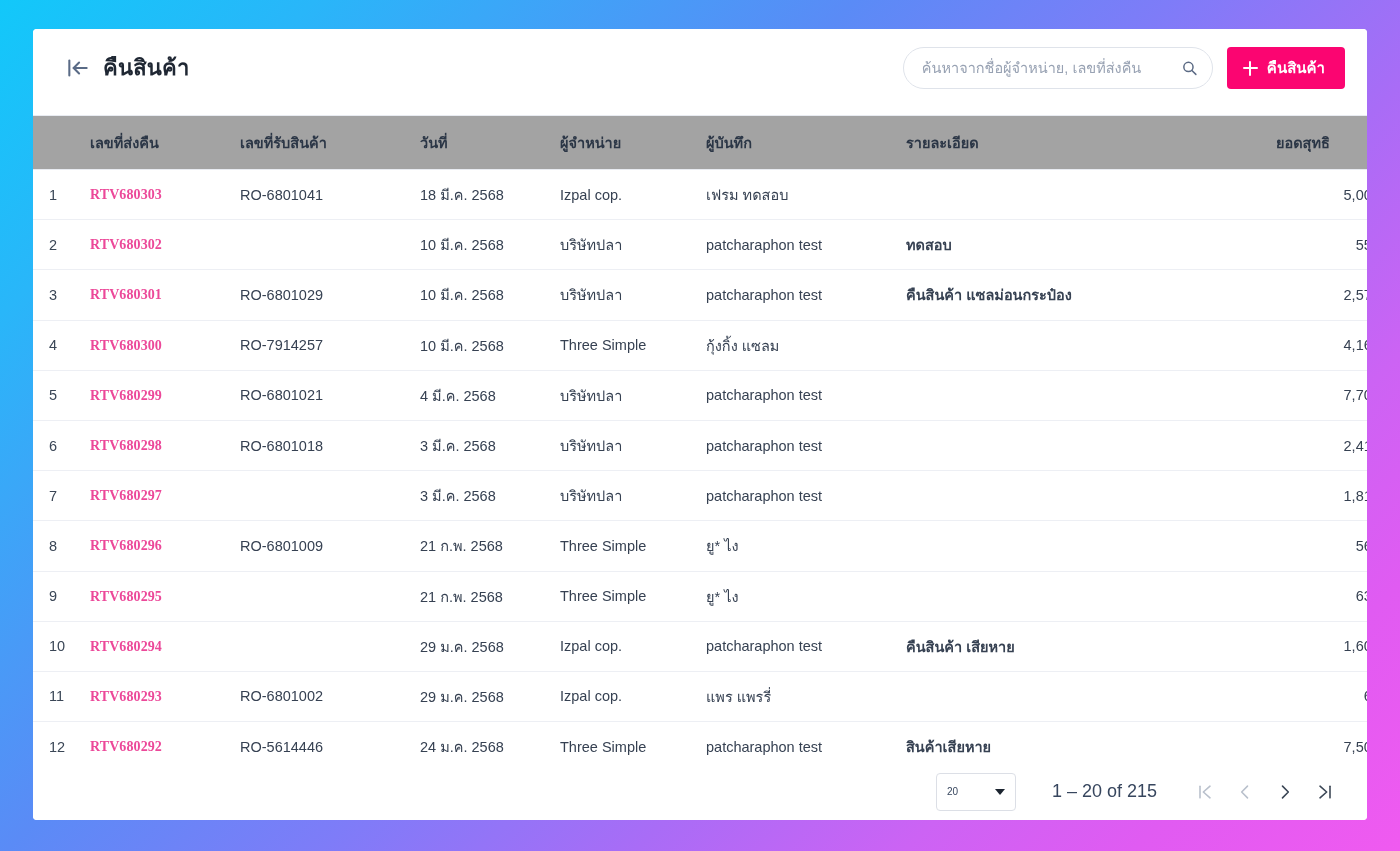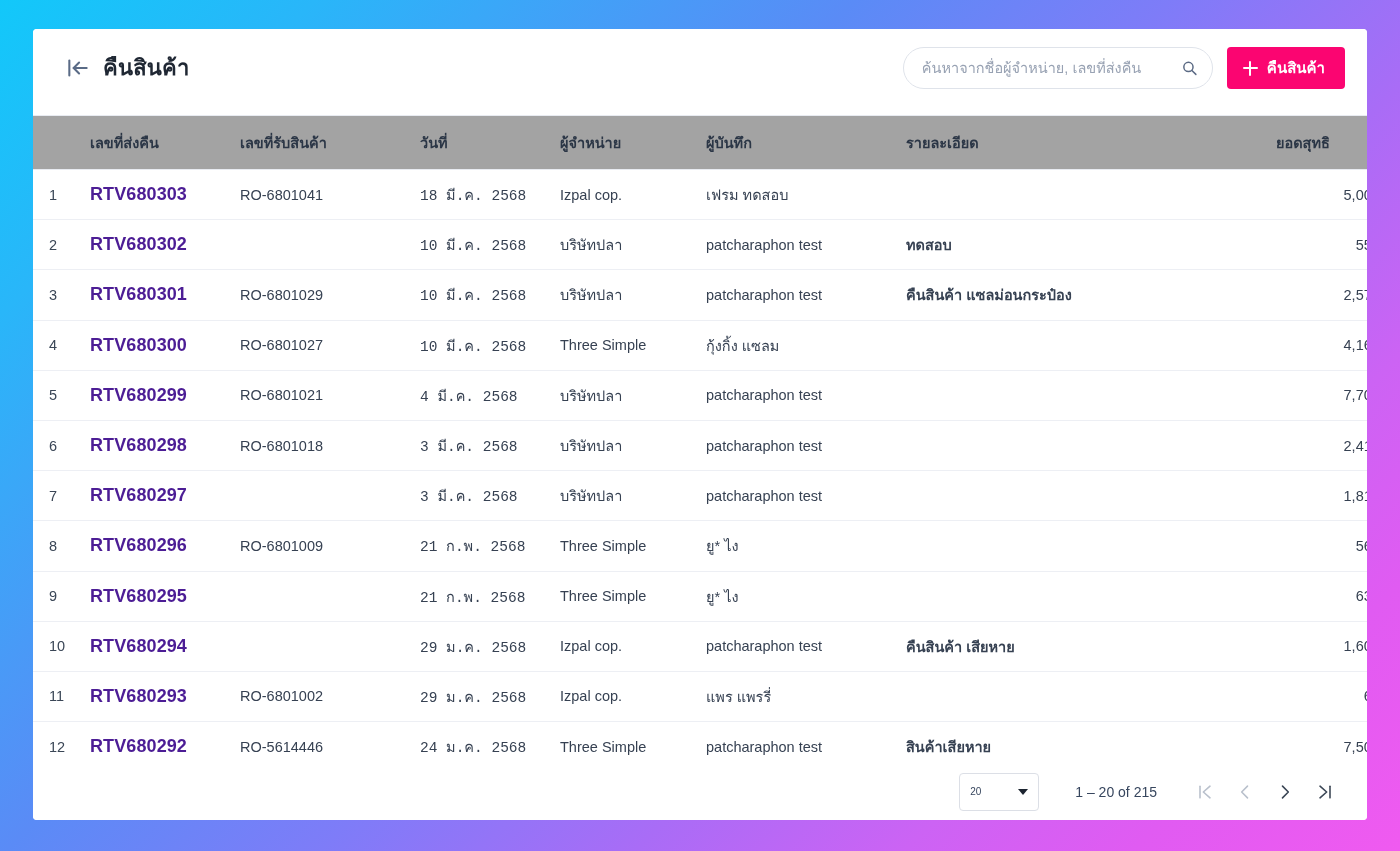--- a/index.html
+++ b/index.html
@@ -186,37 +186,38 @@
     vertical-align: middle;
     white-space: nowrap;
     overflow: hidden;
   }
   table.rtv-table tbody tr:last-child td { border-bottom: 1px solid #edeff4; }
 
   
   .c-idx    { width: 47px;  padding-left: 16px !important; }
   .c-rtv    { width: 150px; }
   .c-ro     { width: 180px; }
-  .c-date   { width: 140px; font-family: Liberation Mono, monospace; }
+  .c-date   { width: 140px; }
   .c-vendor { width: 146px; }
   .c-user   { width: 200px; }
   .c-detail { width: 370px; font-weight: bold; }
   .c-amount { width: 152px; text-align: right; padding-right: 18px !important; }
 
   th.c-amount { text-align: right; }
 
   .idx-cell { color: #3a4656; font-size: 14.5px; }
 
   .rtv-link {
-    color: #4c1d95;
+    color: #ec4899;
     font-weight: 700;
     text-decoration: none;
     cursor: pointer;
-    font-size: 18px;
+    font-size: 14px;
     letter-spacing: .1px;
+    font-family: Liberation Serif, serif;
   }
 
   
   .paginator {
     height: 57px;
     display: flex;
     align-items: center;
     justify-content: flex-end;
     gap: 0;
     padding-right: 22px;
@@ -242,21 +243,21 @@
     right: 10px;
     top: 50%;
     transform: translateY(-50%);
     width: 0; height: 0;
     border-left: 5.5px solid transparent;
     border-right: 5.5px solid transparent;
     border-top: 6.5px solid #1c2430;
   }
 
   .range-label {
-    font-size: 14px;
+    font-size: 18px;
     color: #37465e;
     margin-right: 28px;
     white-space: nowrap;
   }
 
   .pager-btn {
     width: 40px;
     height: 40px;
     display: flex;
     align-items: center;
@@ -345,21 +346,21 @@
               <td class="c-ro"><span>RO-6801029</span></td>
               <td class="c-date"><span>10 มี.ค. 2568</span></td>
               <td class="c-vendor"><span>บริษัทปลา</span></td>
               <td class="c-user"><span>patcharaphon test</span></td>
               <td class="c-detail"><span>คืนสินค้า แซลม่อนกระป๋อง</span></td>
               <td class="c-amount"><span>2,575.73</span></td>
             </tr>
             <tr>
               <td class="c-idx"><span class="idx-cell">4</span></td>
               <td class="c-rtv"><a class="rtv-link" href="#">RTV680300</a></td>
-              <td class="c-ro"><span>RO-6801027</span></td>
+              <td class="c-ro"><span>RO-7914257</span></td>
               <td class="c-date"><span>10 มี.ค. 2568</span></td>
               <td class="c-vendor"><span>Three Simple</span></td>
               <td class="c-user"><span>กุ้งกิ้ง แซลม</span></td>
               <td class="c-detail"><span></span></td>
               <td class="c-amount"><span>4,164.80</span></td>
             </tr>
             <tr>
               <td class="c-idx"><span class="idx-cell">5</span></td>
               <td class="c-rtv"><a class="rtv-link" href="#">RTV680299</a></td>
               <td class="c-ro"><span>RO-6801021</span></td>

